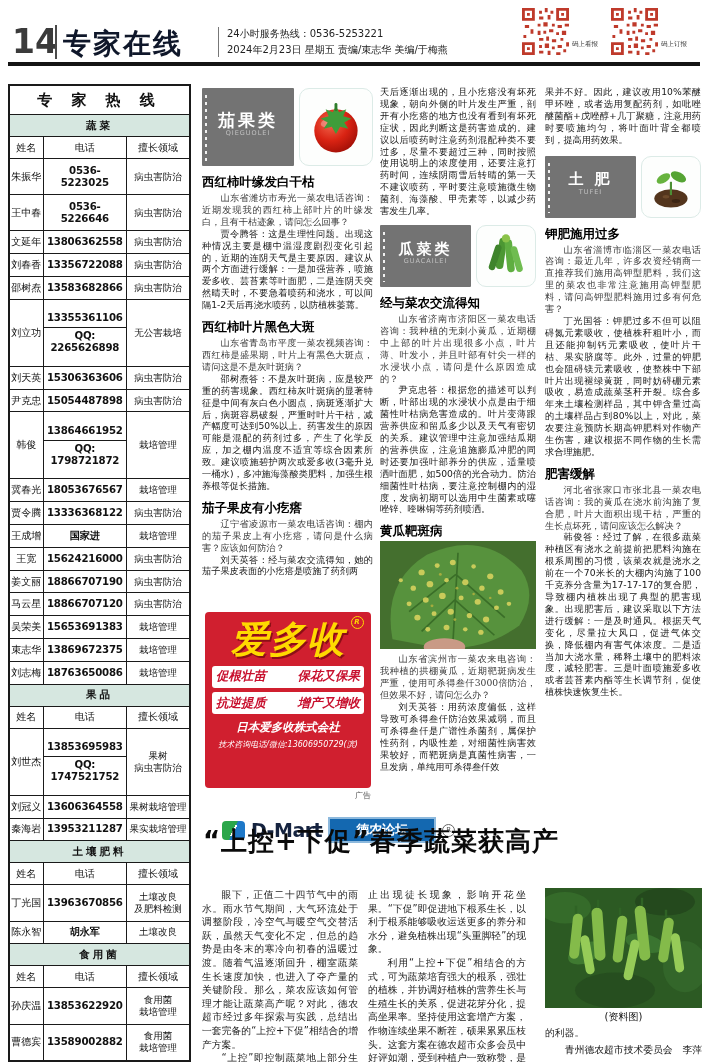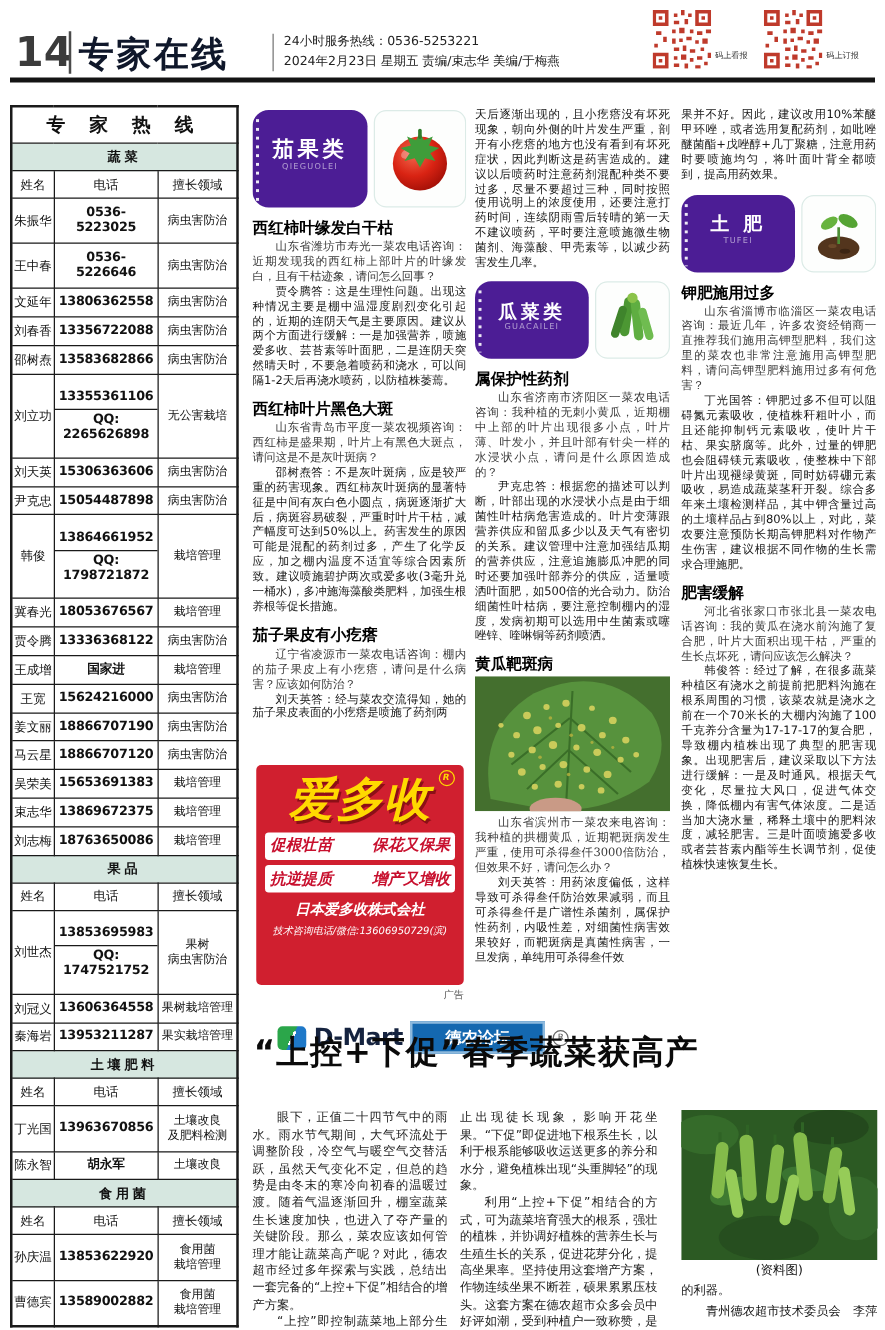--- a/index.html
+++ b/index.html
@@ -33,21 +33,21 @@
   .col1{left:202px;width:171px;height:524px;}
   .col2{left:380px;width:156px;height:750px;}
   .col3{left:545px;width:156px;height:750px;}
   p.art{margin:0;text-align:justify;text-indent:2em;}
   p.q{font-family:"DejaVu Serif","Liberation Serif",serif;color:#3a3a3a;}
   p.a{color:#161616;}
   p.noind{text-indent:0;}
   h3.art-title{font-size:12.5px;font-weight:bold;color:#000;margin:8px 0 3px;line-height:15px;}
   
   .badge{display:flex;gap:5px;margin:2px 0 8px;}
-  .badge-tag{position:relative;background:#4c1d95;color:#fff;border-radius:13px;flex:1;display:flex;
+  .badge-tag{position:relative;background:#737373;color:#fff;border-radius:1px;flex:1;display:flex;
              flex-direction:column;align-items:center;justify-content:center;}
   .badge-tag::before{content:"";position:absolute;left:2px;top:5px;bottom:5px;width:4px;
              background-image:radial-gradient(circle,rgba(255,255,255,.9) 1.2px,transparent 1.5px);
              background-size:4px 7px;background-repeat:repeat-y;}
   .badge-zh{font-weight:bold;letter-spacing:3px;}
   .badge-en{font-size:6.5px;color:rgba(255,255,255,.55);letter-spacing:1px;margin-top:1px;}
   .badge-img{background:#fdfefd;border:1px solid #dcebe7;border-radius:10px;display:flex;align-items:center;justify-content:center;}
   .b-lg .badge-tag{height:78px;} .b-lg .badge-zh{font-size:17px;} .b-lg .badge-img{width:74px;height:78px;box-sizing:border-box;}
   .b-sm .badge-tag{height:62px;} .b-sm .badge-zh{font-size:15px;} .b-sm .badge-img{width:60px;height:62px;box-sizing:border-box;}
   .badge-img svg{width:86%;height:86%;}
@@ -398,21 +398,21 @@
             <rect x="20" y="8" width="9" height="38" rx="4.5" fill="#4c9733" transform="rotate(8 24 27)"></rect>
             <rect x="30" y="10" width="9" height="40" rx="4.5" fill="#5fae41" transform="rotate(-6 34 30)"></rect>
             <rect x="13" y="16" width="8" height="32" rx="4" fill="#3f842c" transform="rotate(18 17 32)"></rect>
             <rect x="39" y="18" width="8" height="32" rx="4" fill="#6fbc50" transform="rotate(-16 43 34)"></rect>
             <circle cx="30" cy="9" r="5" fill="#8bc34a"></circle>
           </g>
         </svg>
       </div>
     </div>
     <div>
-        <h3 class="art-title">属保护性药剂</h3>
+        <h3 class="art-title">经与菜农交流得知</h3>
         <p class="art q">山东省济南市济阳区一菜农电话咨询：我种植的无刺小黄瓜，近期棚中上部的叶片出现很多小点，叶片薄、叶发小，并且叶部有针尖一样的水浸状小点，请问是什么原因造成的？</p>
         <p class="art a">尹克忠答：根据您的描述可以判断，叶部出现的水浸状小点是由于细菌性叶枯病危害造成的。叶片变薄跟营养供应和留瓜多少以及天气有密切的关系。建议管理中注意加强结瓜期的营养供应，注意追施膨瓜冲肥的同时还要加强叶部养分的供应，适量喷洒叶面肥，如500倍的光合动力。防治细菌性叶枯病，要注意控制棚内的湿度，发病初期可以选用中生菌素或噻唑锌、喹啉铜等药剂喷洒。</p>
         <h3 class="art-title">黄瓜靶斑病</h3>
     <div class="photo">
       <svg viewBox="0 0 150 110" height="108" preserveAspectRatio="none">
         <rect width="150" height="110" fill="#446f2e"></rect>
         <path d="M12 100Q2 42 45 14Q98 -12 136 30Q152 56 134 86Q98 114 52 108Z" fill="#57923d"></path>
         <path d="M75 12L70 106M73 34L28 72M73 34L120 78M72 60L40 92M72 60L110 96" stroke="#3a6e28" stroke-width="1.6" fill="none"></path>
         <g fill="#d6d25e" opacity="0.9">
           <circle cx="40" cy="32" r="3"></circle>

